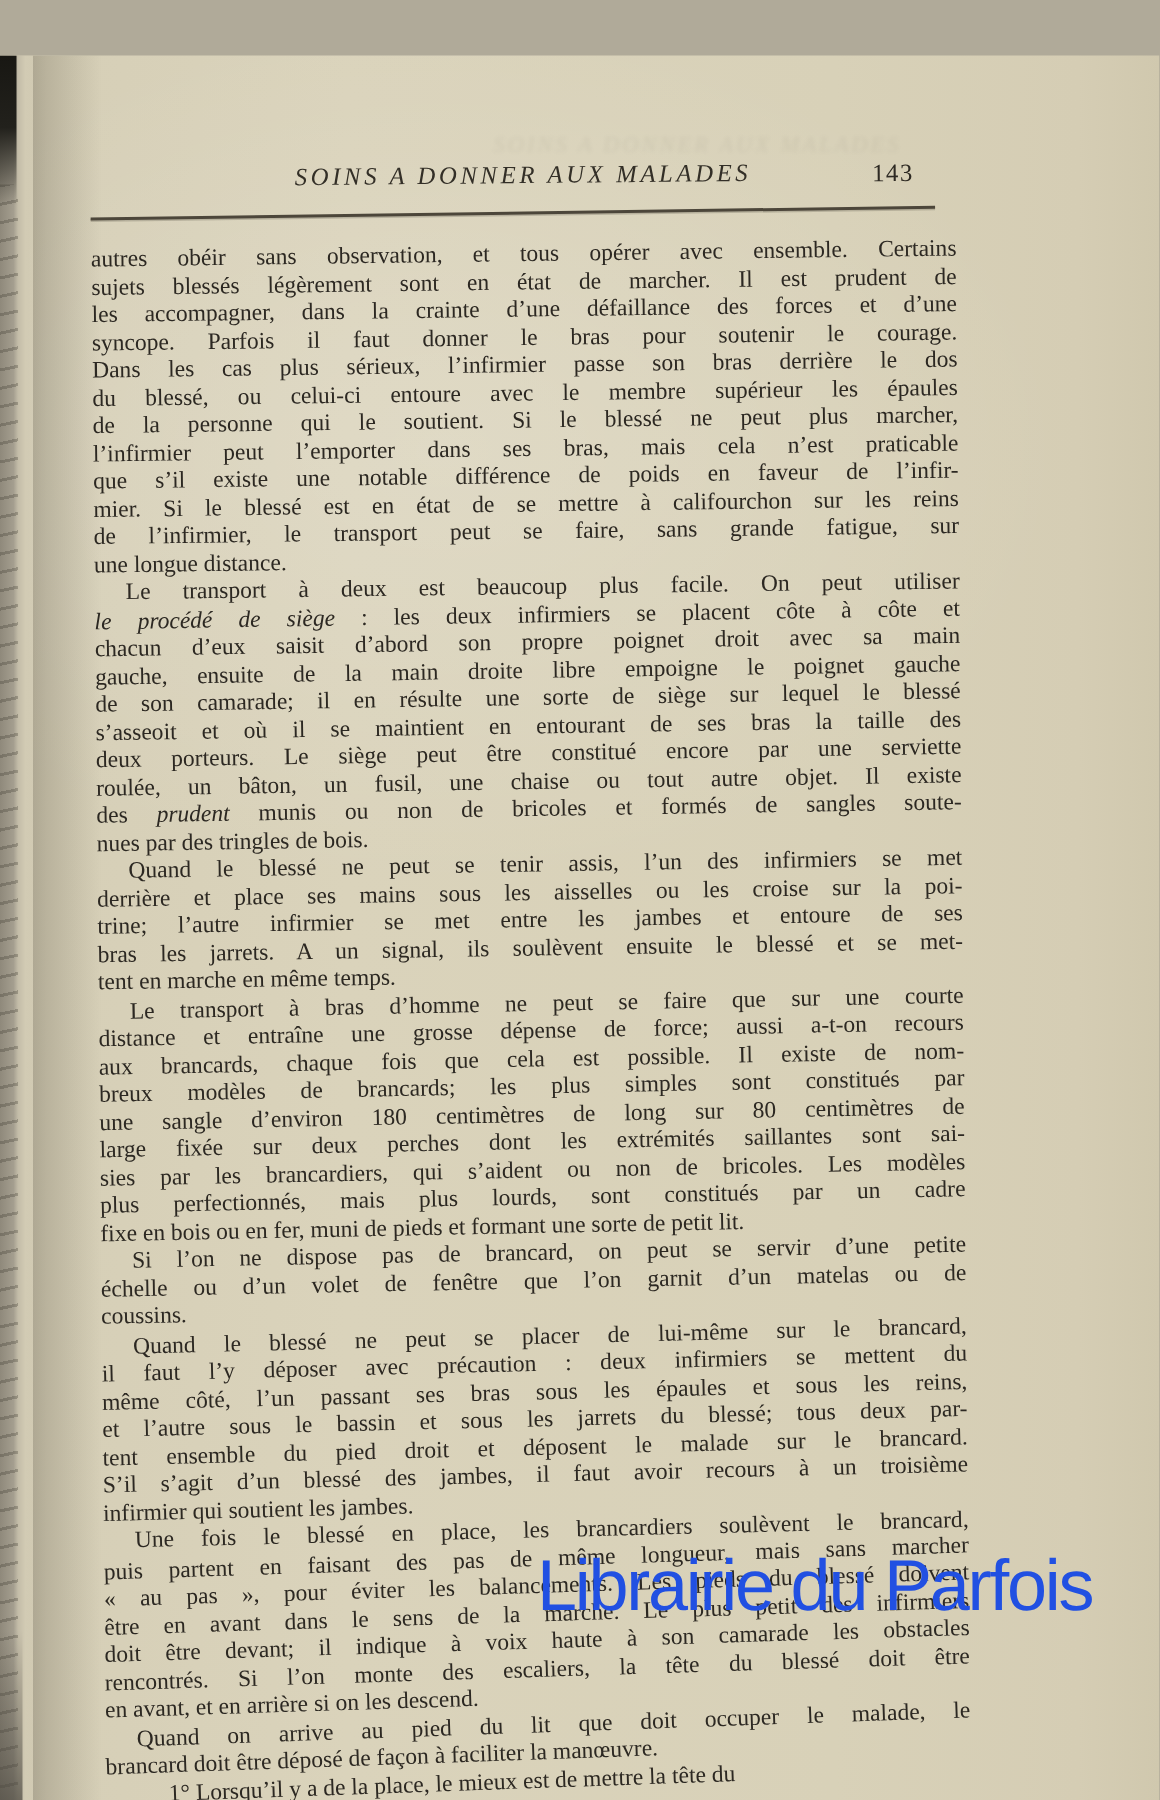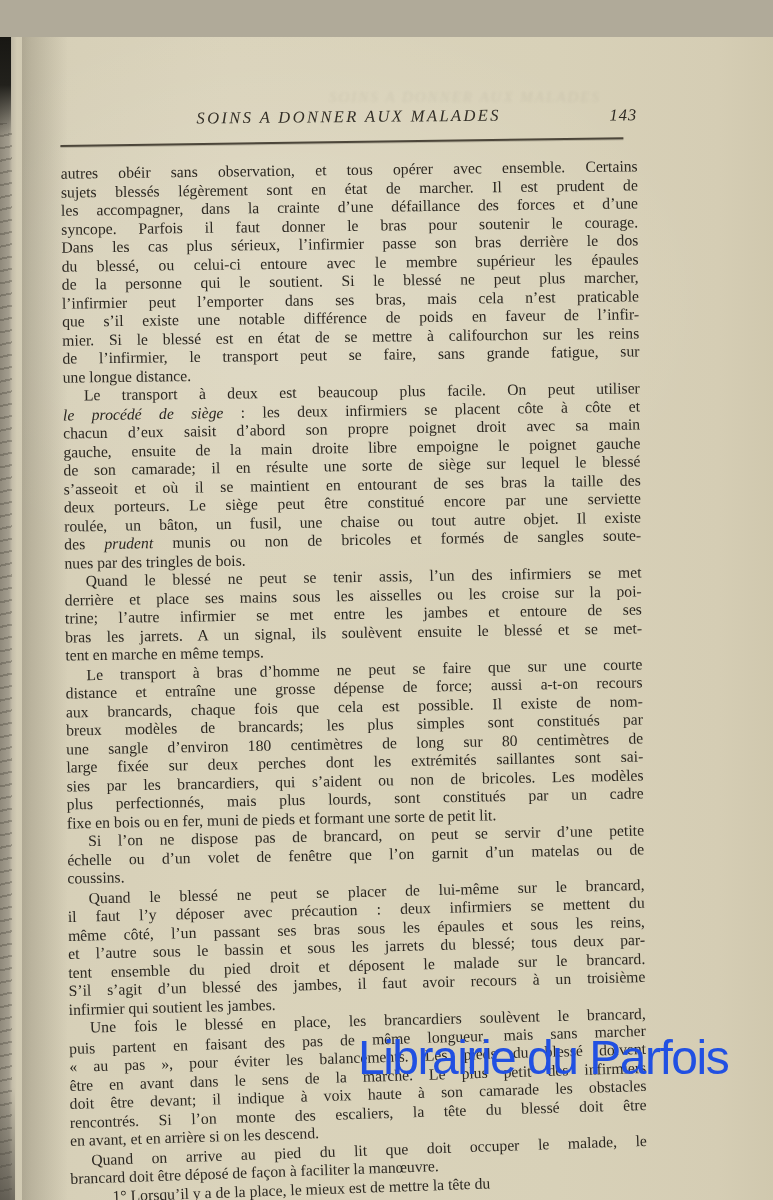--- a/index.html
+++ b/index.html
@@ -31,21 +31,21 @@
     filter:blur(1.5px);font-style:italic;letter-spacing:2px;font-size:15px;color:#4a453a;
     text-align:center;}
 
   
   .content{position:absolute;left:64px;top:0;width:577px;height:1200px;
     transform:rotate(-0.55deg);transform-origin:50% 40%;color:#2c2822;}
 
   .running-header{position:relative;top:70px;width:100%;height:26px;}
   .header-title{display:block;text-align:center;font-style:italic;font-size:16.5px;
     letter-spacing:2.4px;color:#332f27;}
-  .page-number{position:absolute;right:0;top:1px;font-size:16.5px;letter-spacing:1px;color:#2e2a23;font-style:italic;}
+  .page-number{position:absolute;right:28px;top:1px;font-size:16.5px;letter-spacing:1px;color:#2e2a23;}
   .header-rule{position:relative;top:78px;width:563px;height:2px;background:#4c463a;
     transform:rotate(-0.25deg);box-shadow:0 1px 0 rgba(76,70,58,.25);}
 
   .body-text{position:relative;top:96px;width:577px;font-size:15.7px;line-height:18.5px;}
   .line{white-space:nowrap;width:577px;}
   .line.just{white-space:normal;text-align:justify;text-align-last:justify;-moz-text-align-last:justify;}
   .line.ind1{padding-left:21px;width:556px;}
   .line.ind2{padding-left:42px;width:535px;}
   .line em{font-style:italic;}
 

